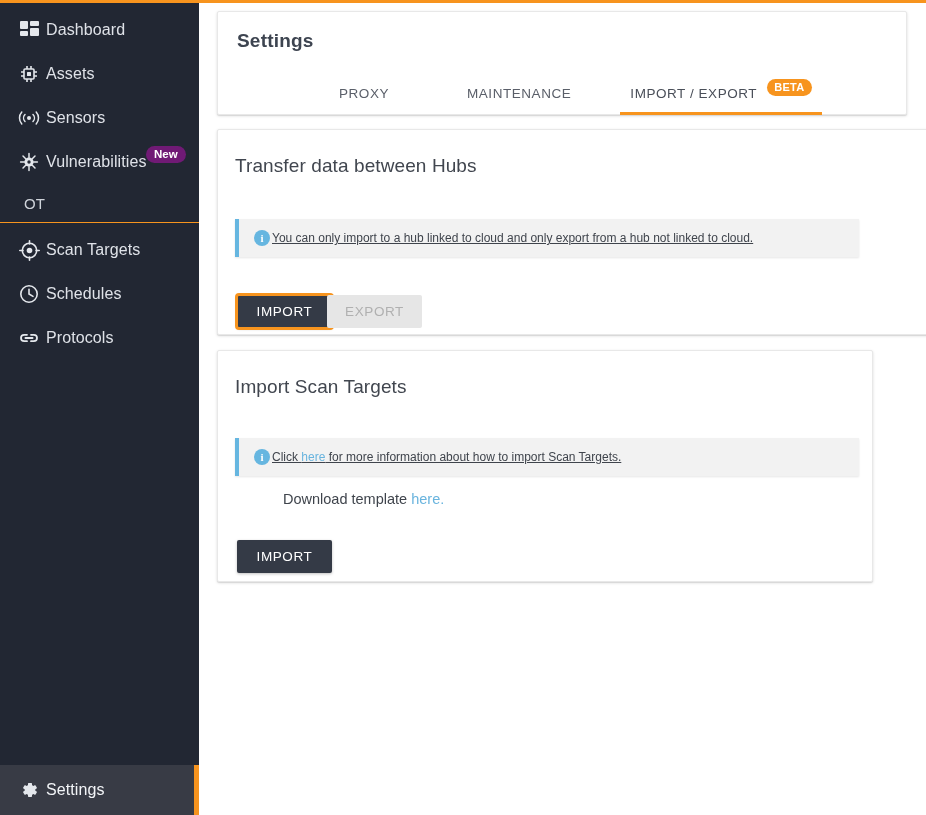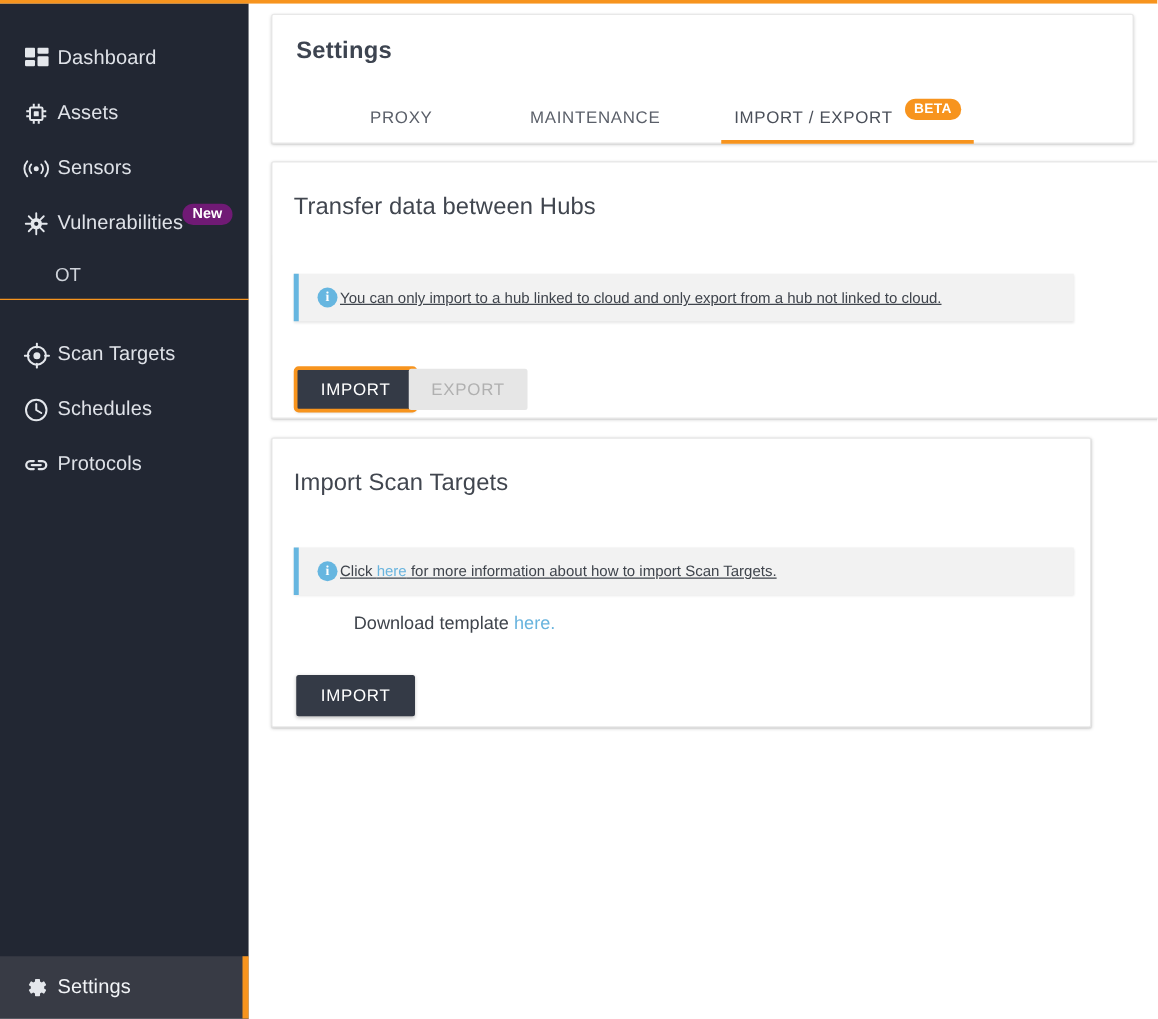--- a/index.html
+++ b/index.html
@@ -29,21 +29,21 @@
   
   .sidebar {
     position: absolute;
     left: 0; top: 3px;
     width: 199px;
     height: 812px;
     background: #222733;
     color: #d5d8de;
   }
 
-  .nav-list { padding-top: 22px; }
+  .nav-list { padding-top: 5px; }
 
   .nav-item {
     position: relative;
     display: flex;
     align-items: center;
     height: 44px;
     padding-left: 12px;
     cursor: pointer;
   }
 
@@ -77,21 +77,20 @@
     line-height: 14px;
   }
 
   .section-label {
     height: 38px;
     display: flex;
     align-items: center;
     padding-left: 24px;
     font-size: 15px;
     color: #cfd3da;
-    margin-left: 20px;
   }
 
   .section-divider {
     height: 1px;
     background: #f7941e;
     width: 199px;
   }
 
   
   .settings-row {
@@ -156,21 +155,21 @@
   .tab {
     position: relative;
     font-size: 13.5px;
     letter-spacing: .55px;
     color: #5a5f69;
     padding: 8px 0 12px 0;
     cursor: pointer;
     white-space: nowrap;
   }
   .tab-0 { margin-left: 9px; }
-  .tab-1 { margin-left: 59px; }
+  .tab-1 { margin-left: 102px; }
   .tab-2 { margin-left: 78px; }
   .tab-3 { margin-left: 59px; }
 
   .tab.active { color: #4a4f59; }
   .tab.active::after {
     content: "";
     position: absolute;
     left: -10px; right: -10px;
     bottom: 0;
     height: 3px;

